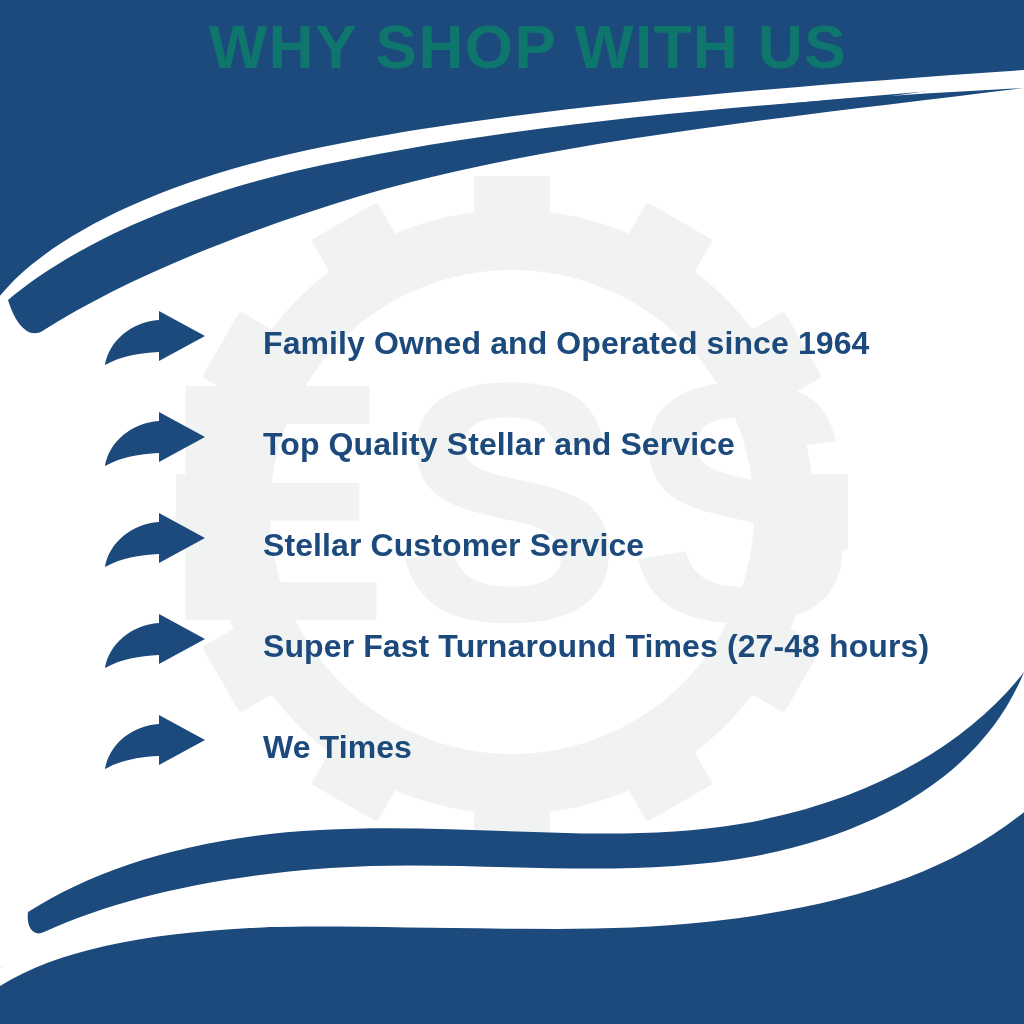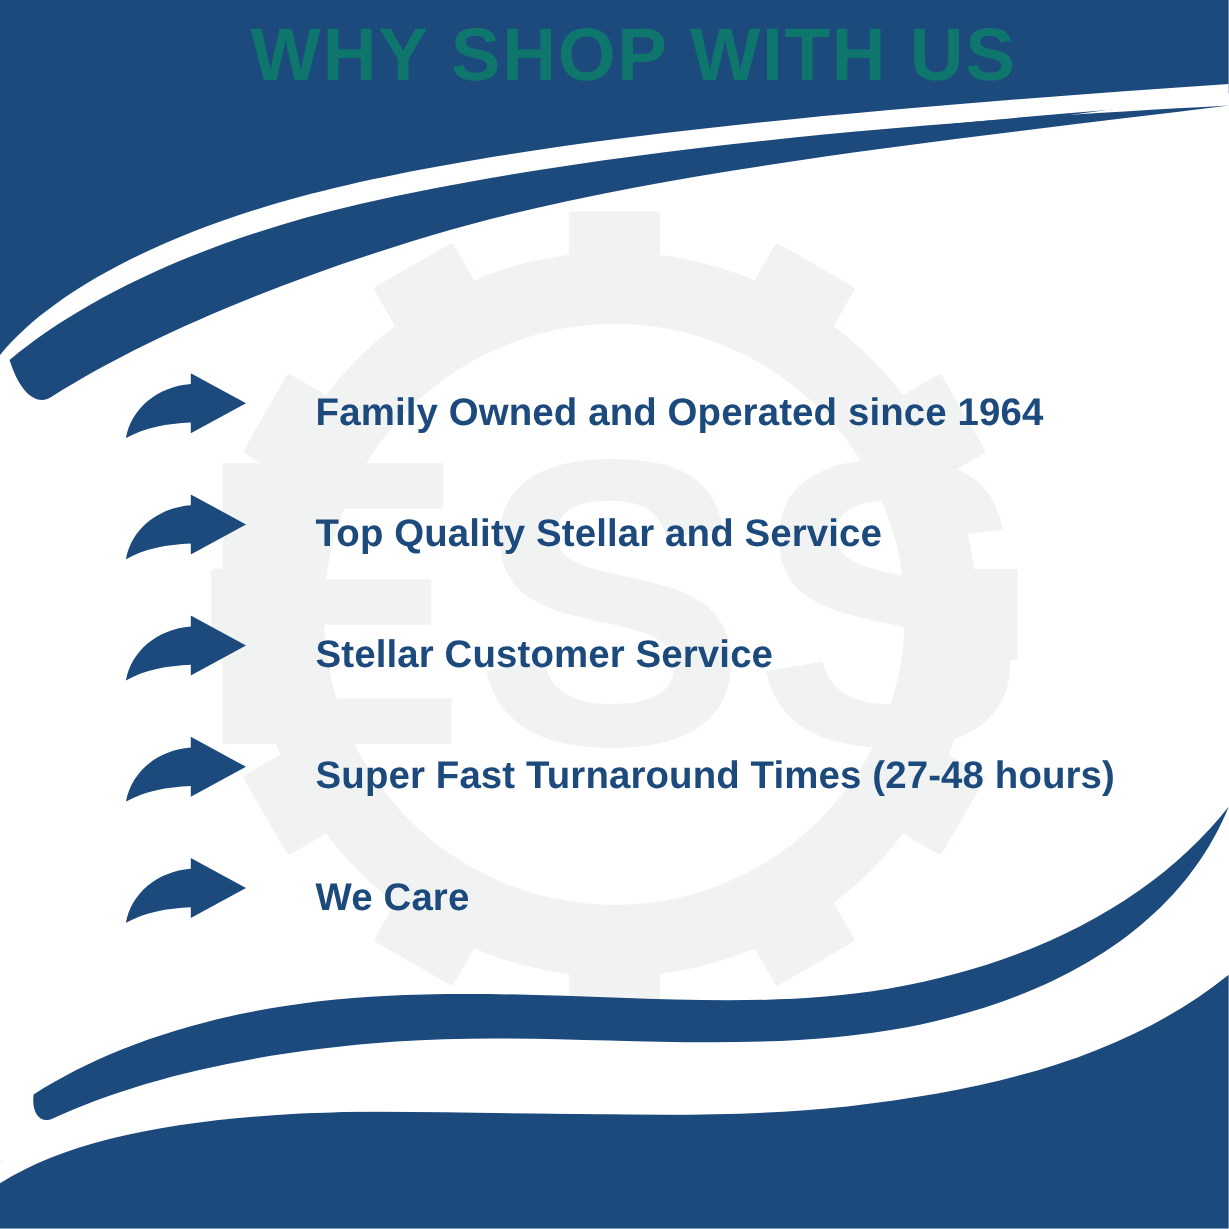--- a/index.html
+++ b/index.html
@@ -218,17 +218,17 @@
 
     <div class="benefit-row">
       <span class="arrow-wrap">
         <svg viewBox="0 0 100 60" aria-hidden="true">
           <path fill="#1C4A7C" d="M0,54 C4,30 26,11 54,9 L54,0 L100,25 L54,50 L54,41
                    C34,42 16,45 0,54 Z"></path>
           <path fill="#1C4A7C" d="M0,54 C10,38 28,28 56,26 C72,25 84,27 92,29
                    C80,22 66,18 52,18 C28,19 7,33 0,54 Z"></path>
         </svg>
       </span>
-      <span class="benefit-text">We Care</span>
+      <span class="benefit-text">We Times</span>
     </div>
 
   </div>
 </div>
 
 </body></html>

